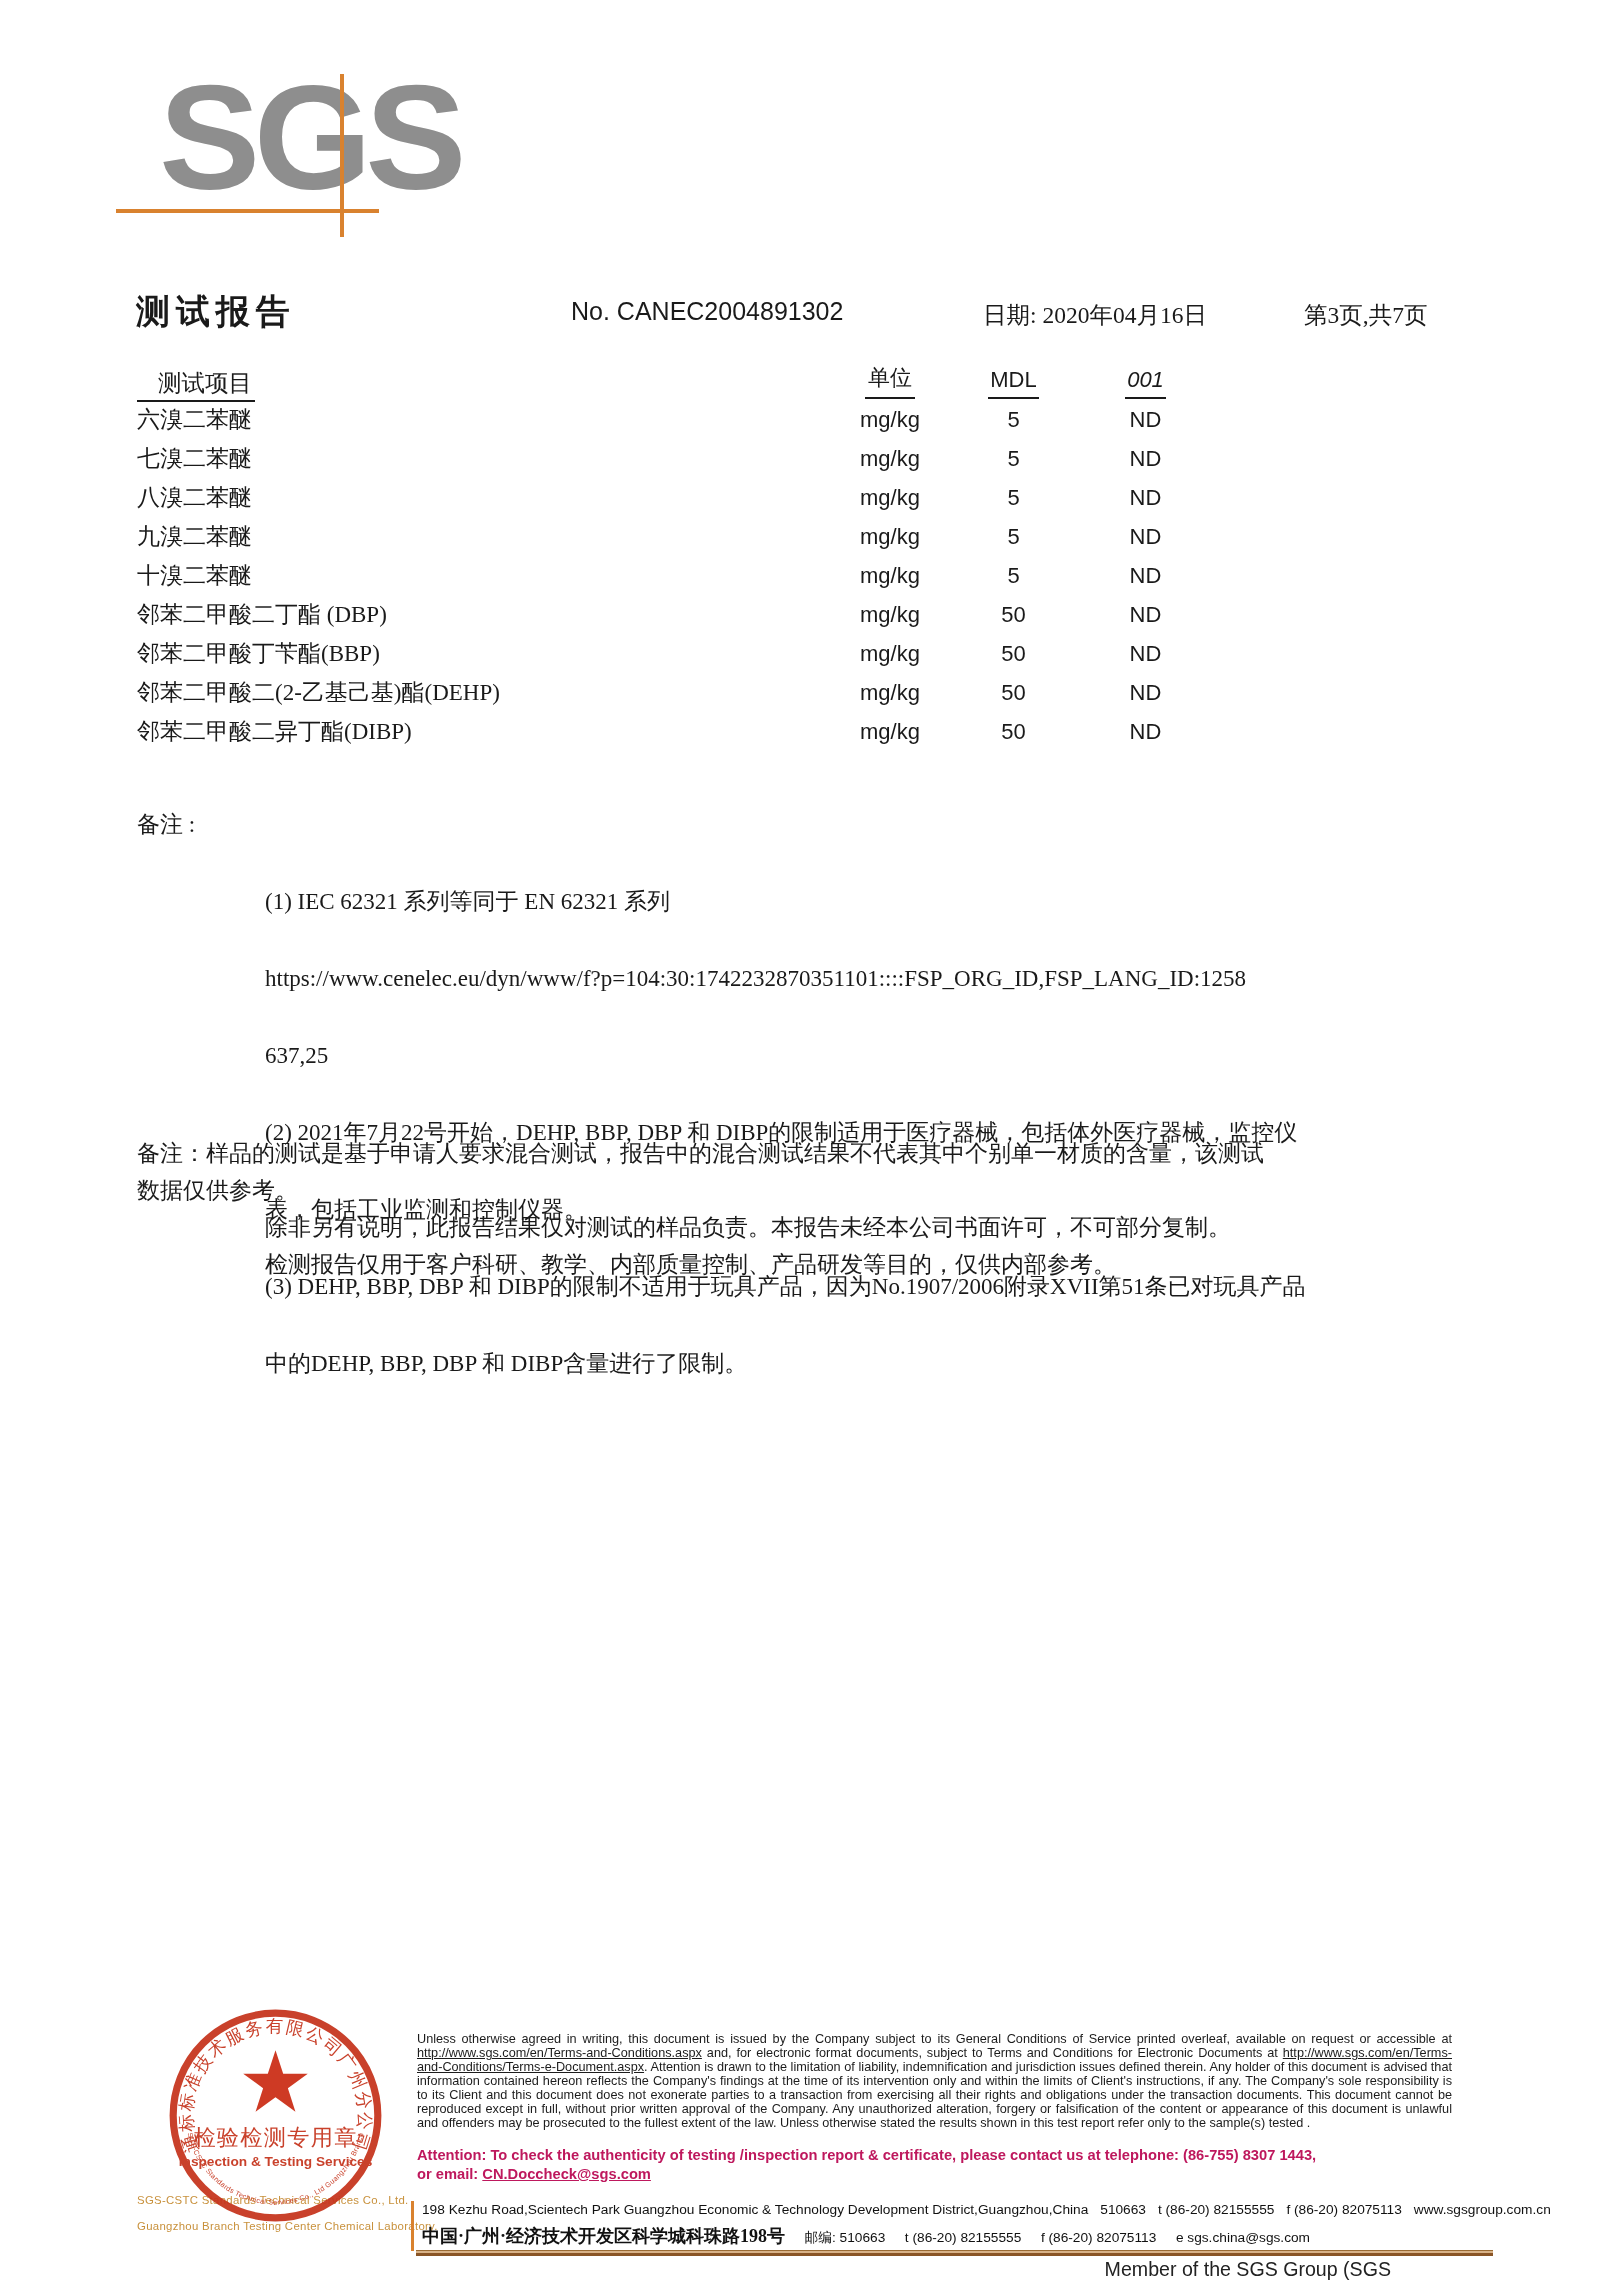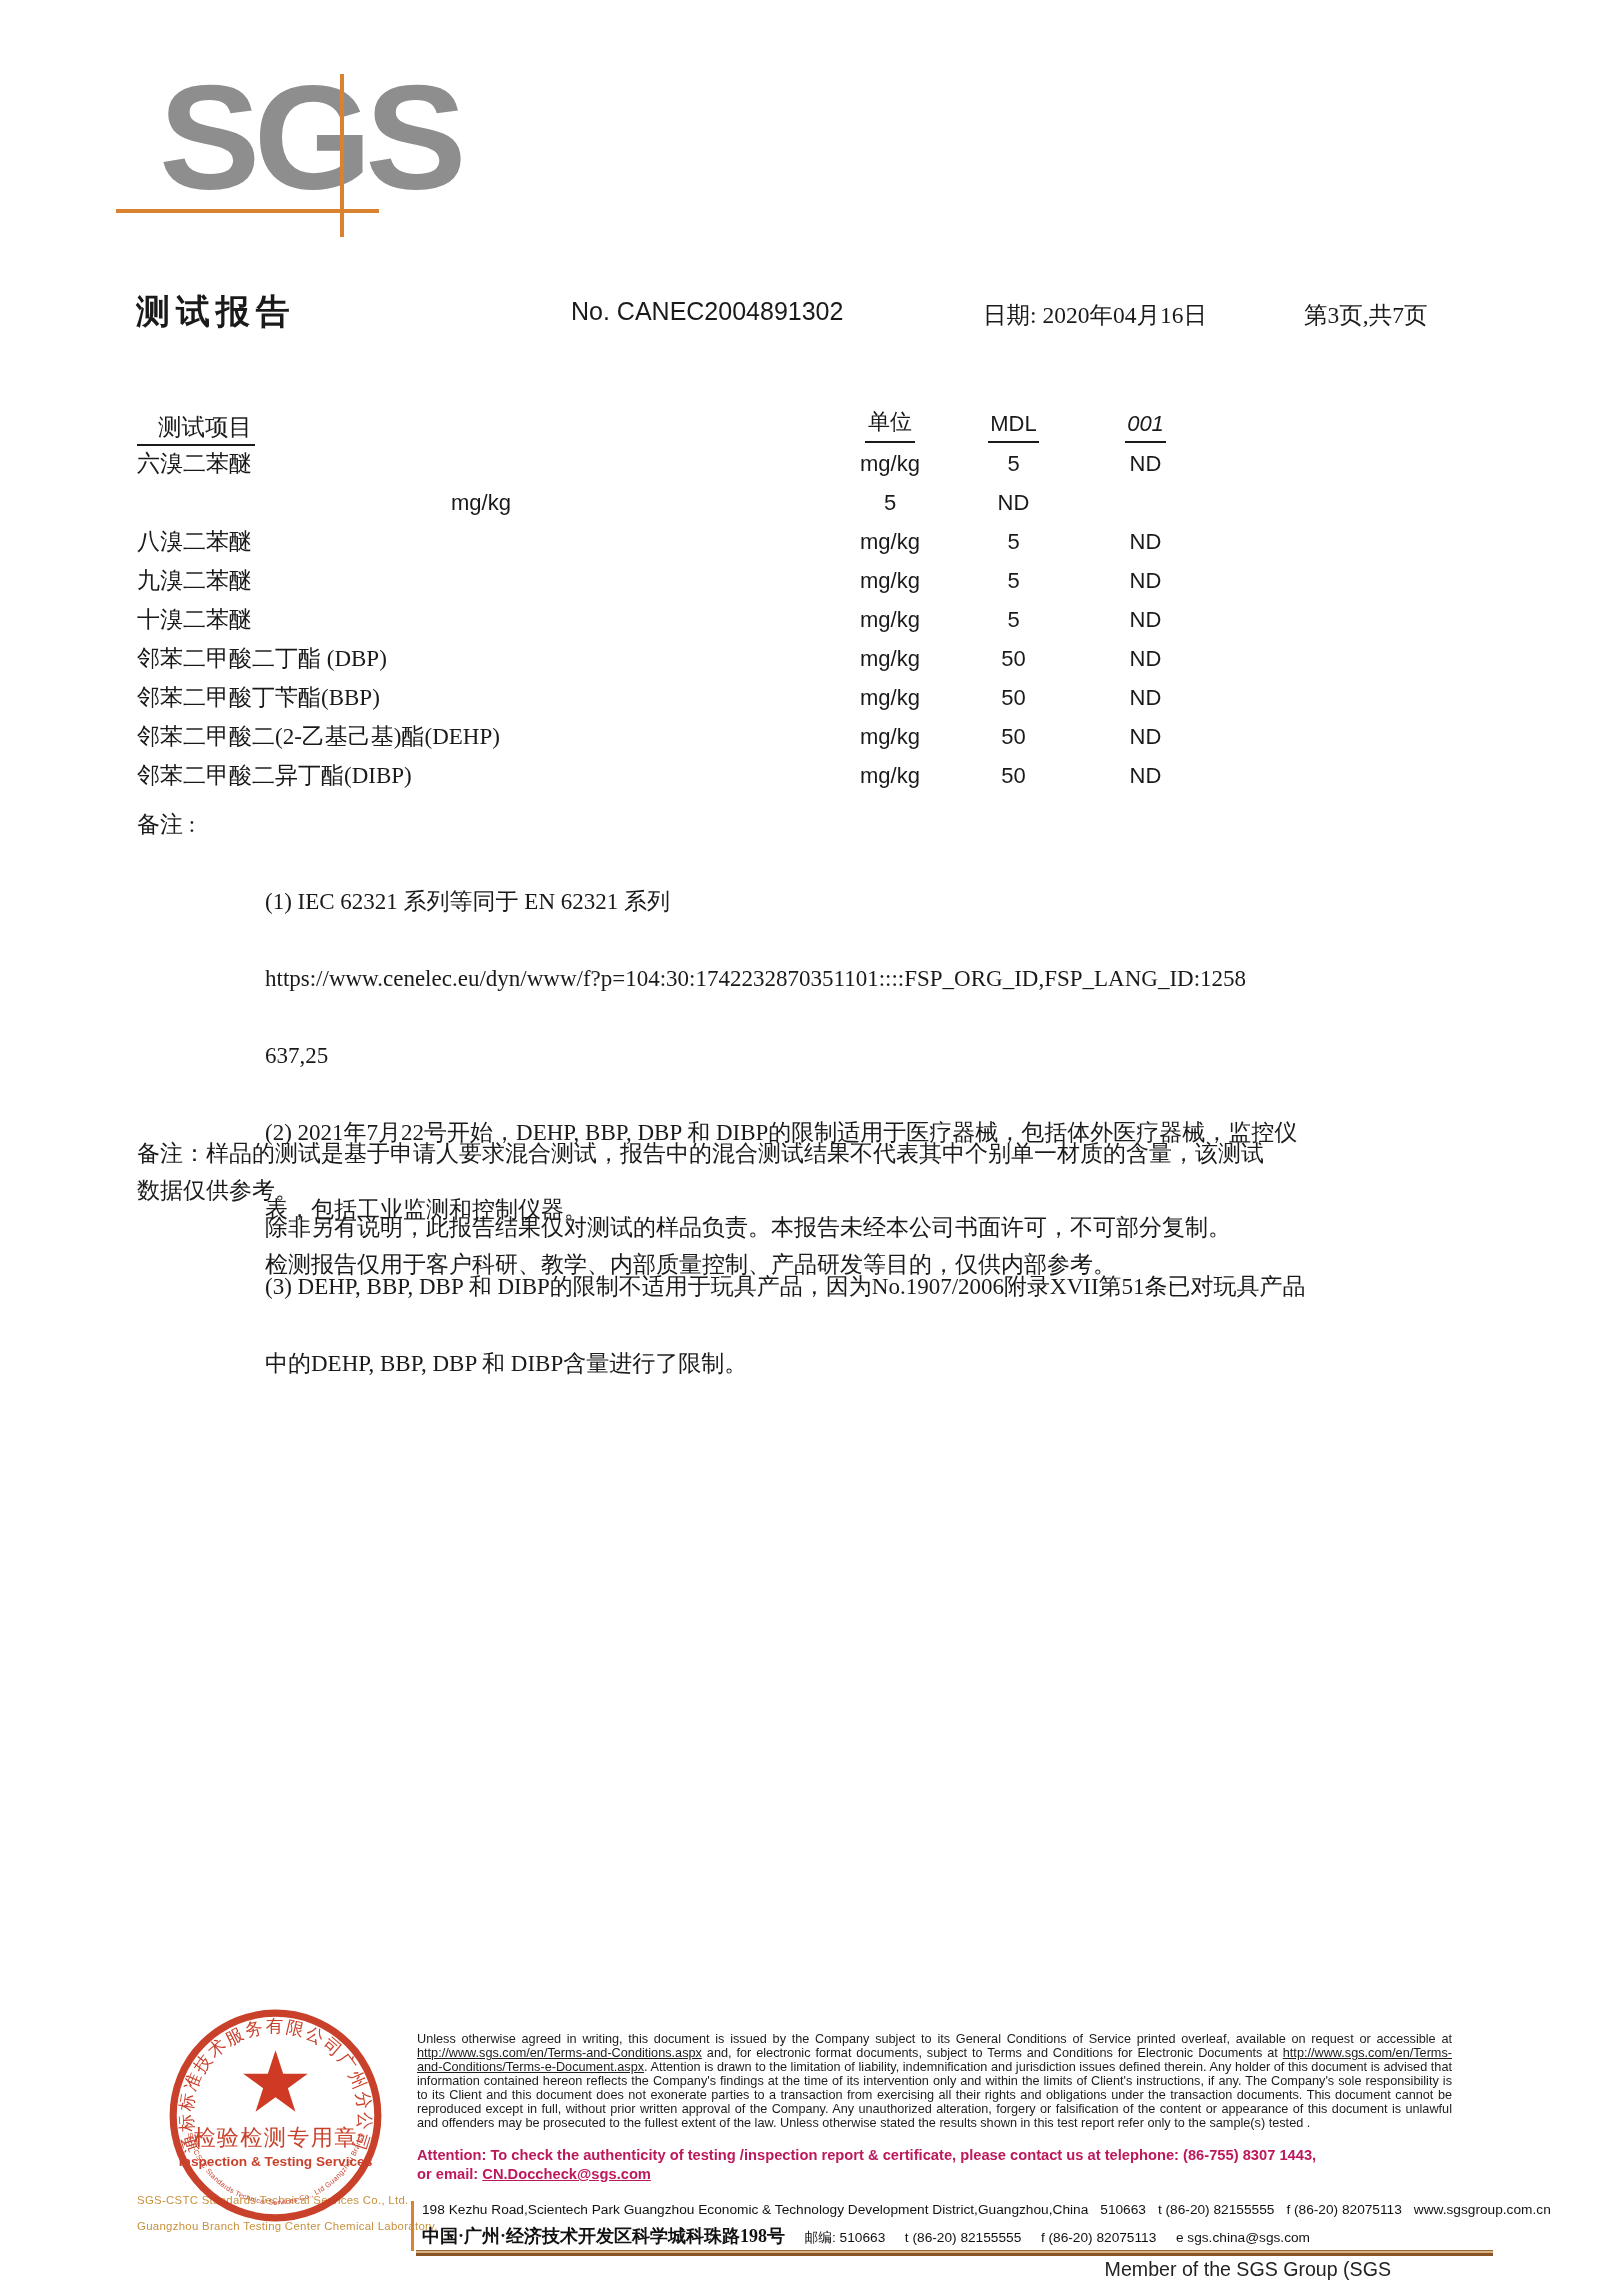--- a/index.html
+++ b/index.html
@@ -20,21 +20,21 @@
 
   
   .doc-title { position:absolute; left:136px; top:289px; font-size:34px; font-weight:bold; letter-spacing:5.9px; }
   .report-no { position:absolute; left:571px; top:297px; font-size:25px; font-family:"Liberation Sans","DejaVu Sans",sans-serif; }
   .report-date { position:absolute; left:983px; top:299px; font-size:23.5px; }
   .page-info { position:absolute; left:1304px; top:299px; font-size:23.5px; }
 
   
   .rtable { position:absolute; left:137px; top:362px; width:1225px; }
   .trow { display:grid; grid-template-columns:688px 130px 117px 147px; height:39px; align-items:center; }
-  .trow.head { height:38px; align-items:end; padding-bottom:1.3px;margin-top:44px; }
+  .trow.head { height:38px; align-items:end; padding-bottom:1.3px; }
   .c-item { text-align:left; font-size:23px; }
   .c-unit, .c-mdl, .c-res { text-align:center; font-size:22px; }
   .c-unit span, .c-mdl span, .c-res span { display:inline-block; }
   .head .ul { border-bottom:2px solid #1a1a1a; padding:0 2.6px 3.9px 2.6px; }
   .head .c-item { font-size:23.5px; }
   .head .c-mdl, .head .c-res { font-family:"Liberation Sans","DejaVu Sans",sans-serif; }
   .head .c-res .ul { font-style:italic; }
   .cell-latin { font-family:"Liberation Sans","DejaVu Sans",sans-serif; }
 
   
@@ -96,20 +96,21 @@
       <div class="c-mdl"><span class="ul">MDL</span></div>
       <div class="c-res"><span class="ul">001</span></div>
     </div>
     <div class="trow">
       <div class="c-item">六溴二苯醚</div>
       <div class="c-unit cell-latin">mg/kg</div>
       <div class="c-mdl cell-latin">5</div>
       <div class="c-res cell-latin">ND</div>
     </div>
     <div class="trow">
+      <div class="c-item">七溴二苯醚</div>
       <div class="c-unit cell-latin">mg/kg</div>
       <div class="c-mdl cell-latin">5</div>
       <div class="c-res cell-latin">ND</div>
     </div>
     <div class="trow">
       <div class="c-item">八溴二苯醚</div>
       <div class="c-unit cell-latin">mg/kg</div>
       <div class="c-mdl cell-latin">5</div>
       <div class="c-res cell-latin">ND</div>
     </div>

